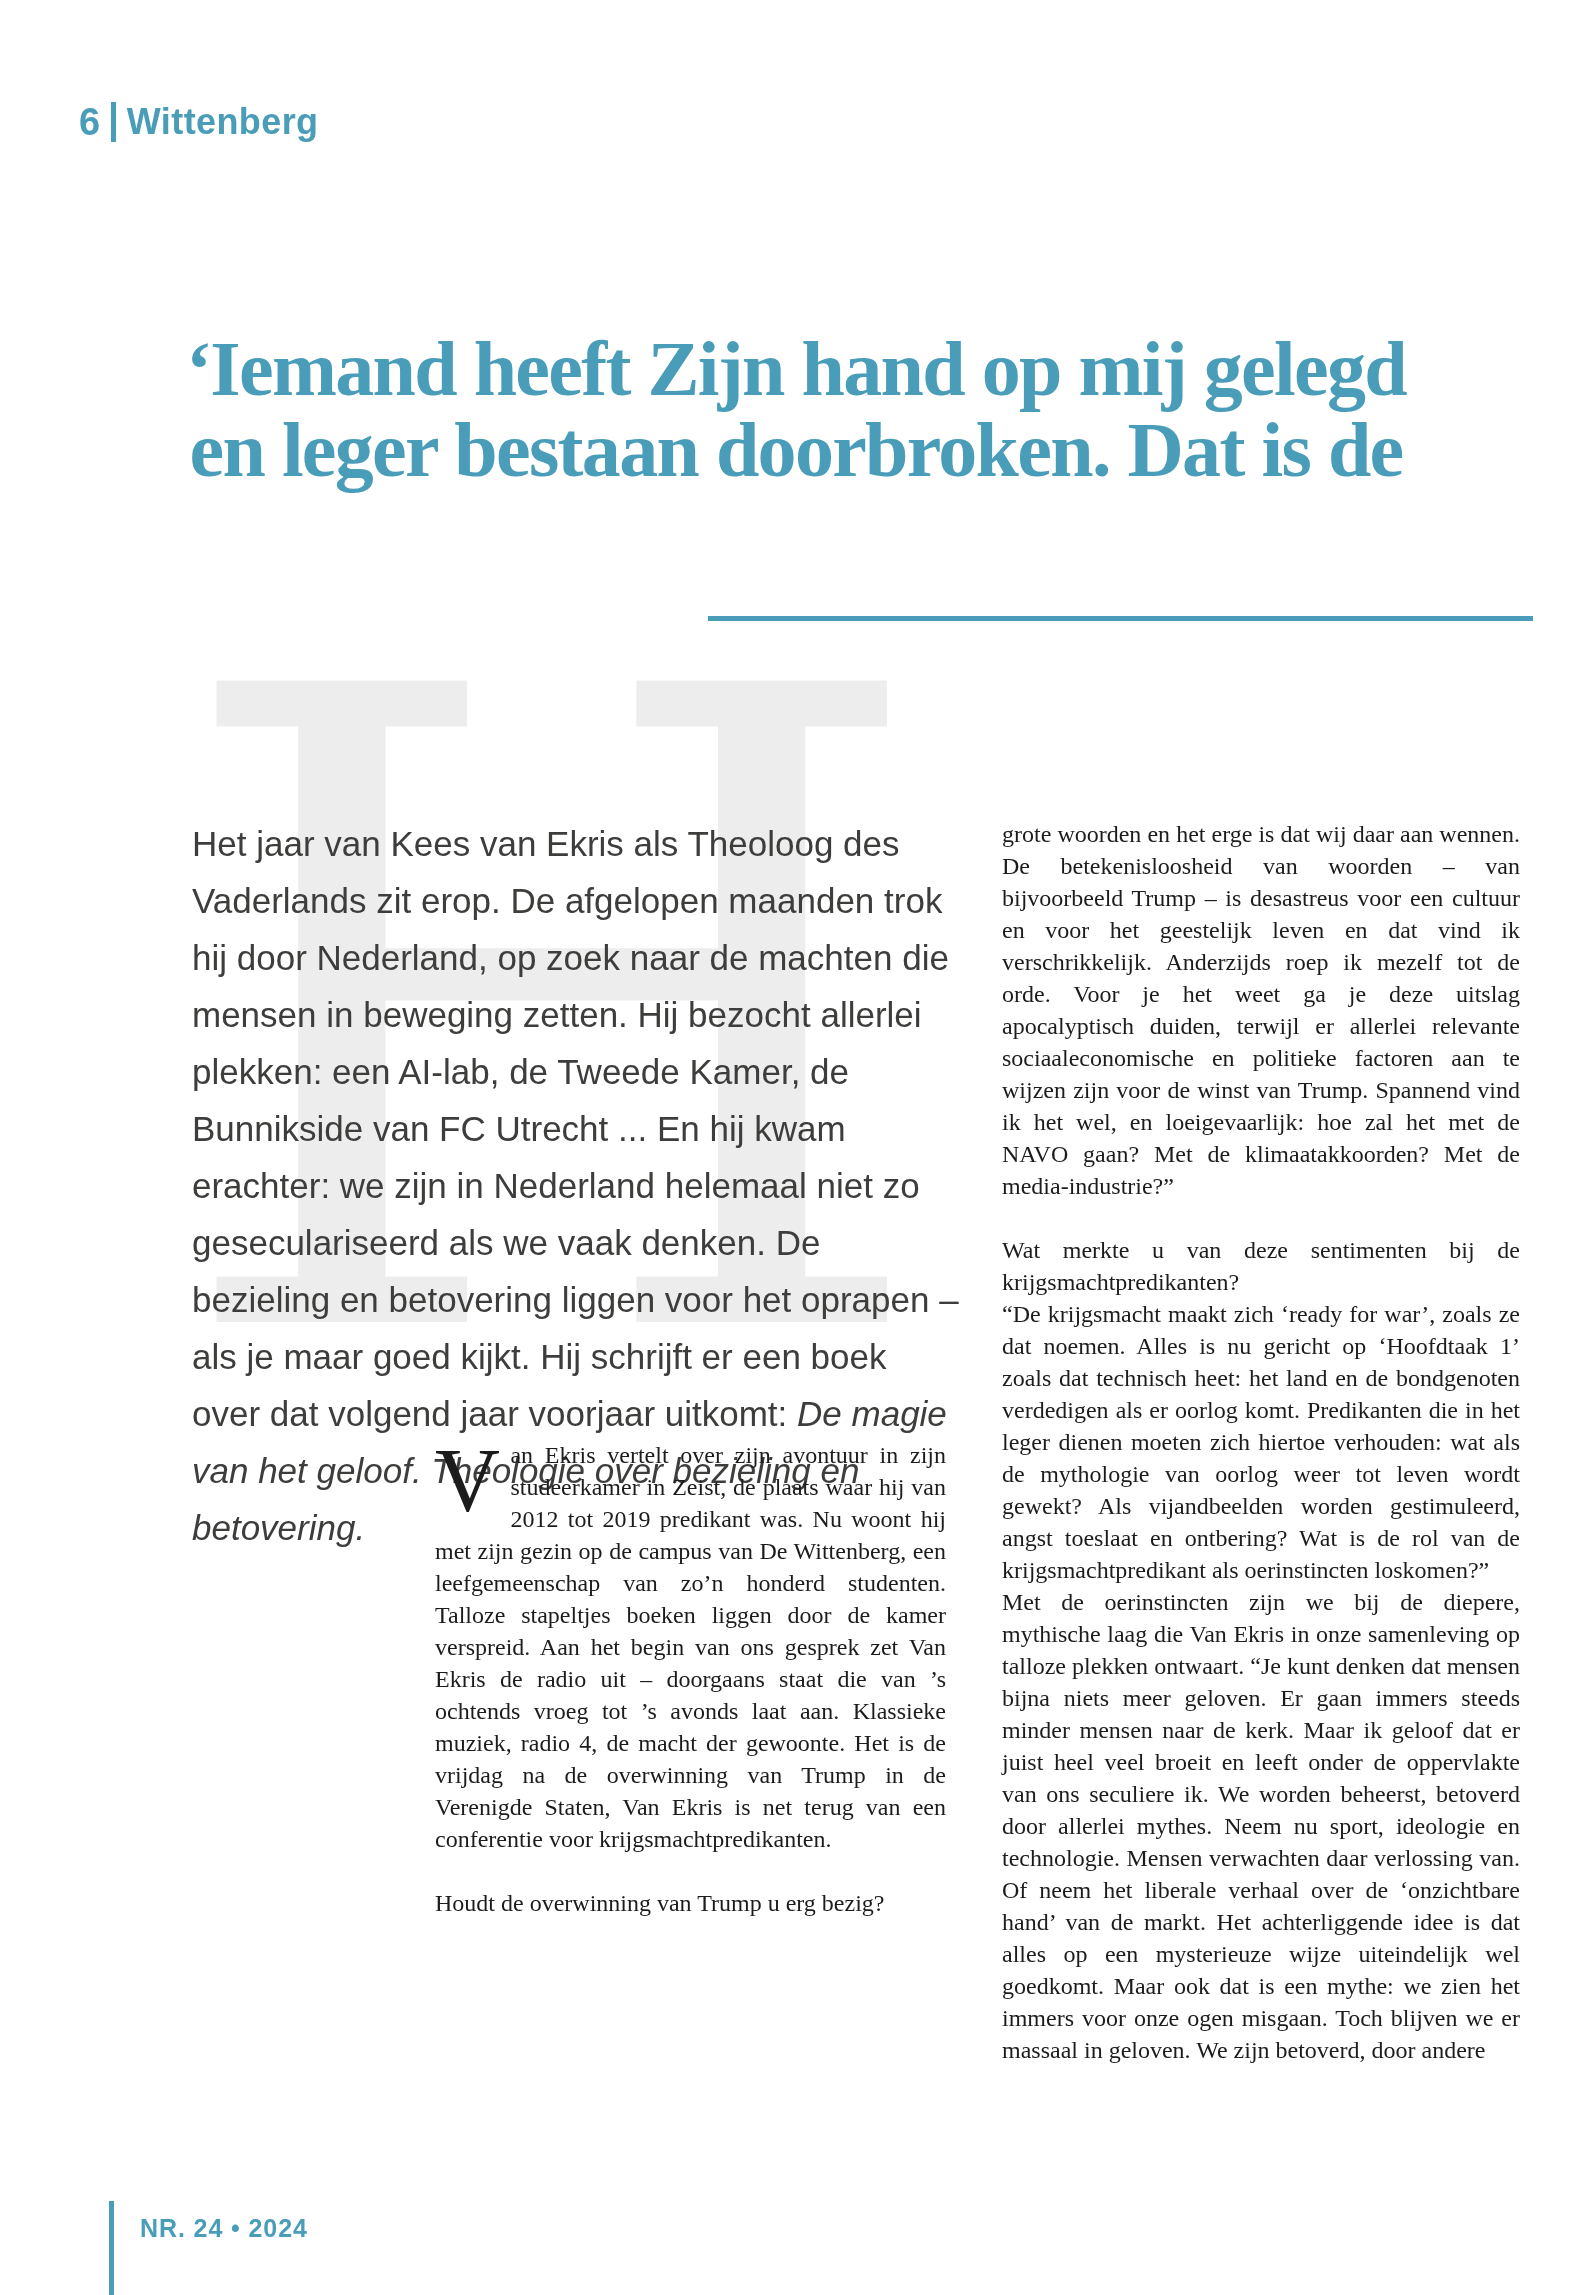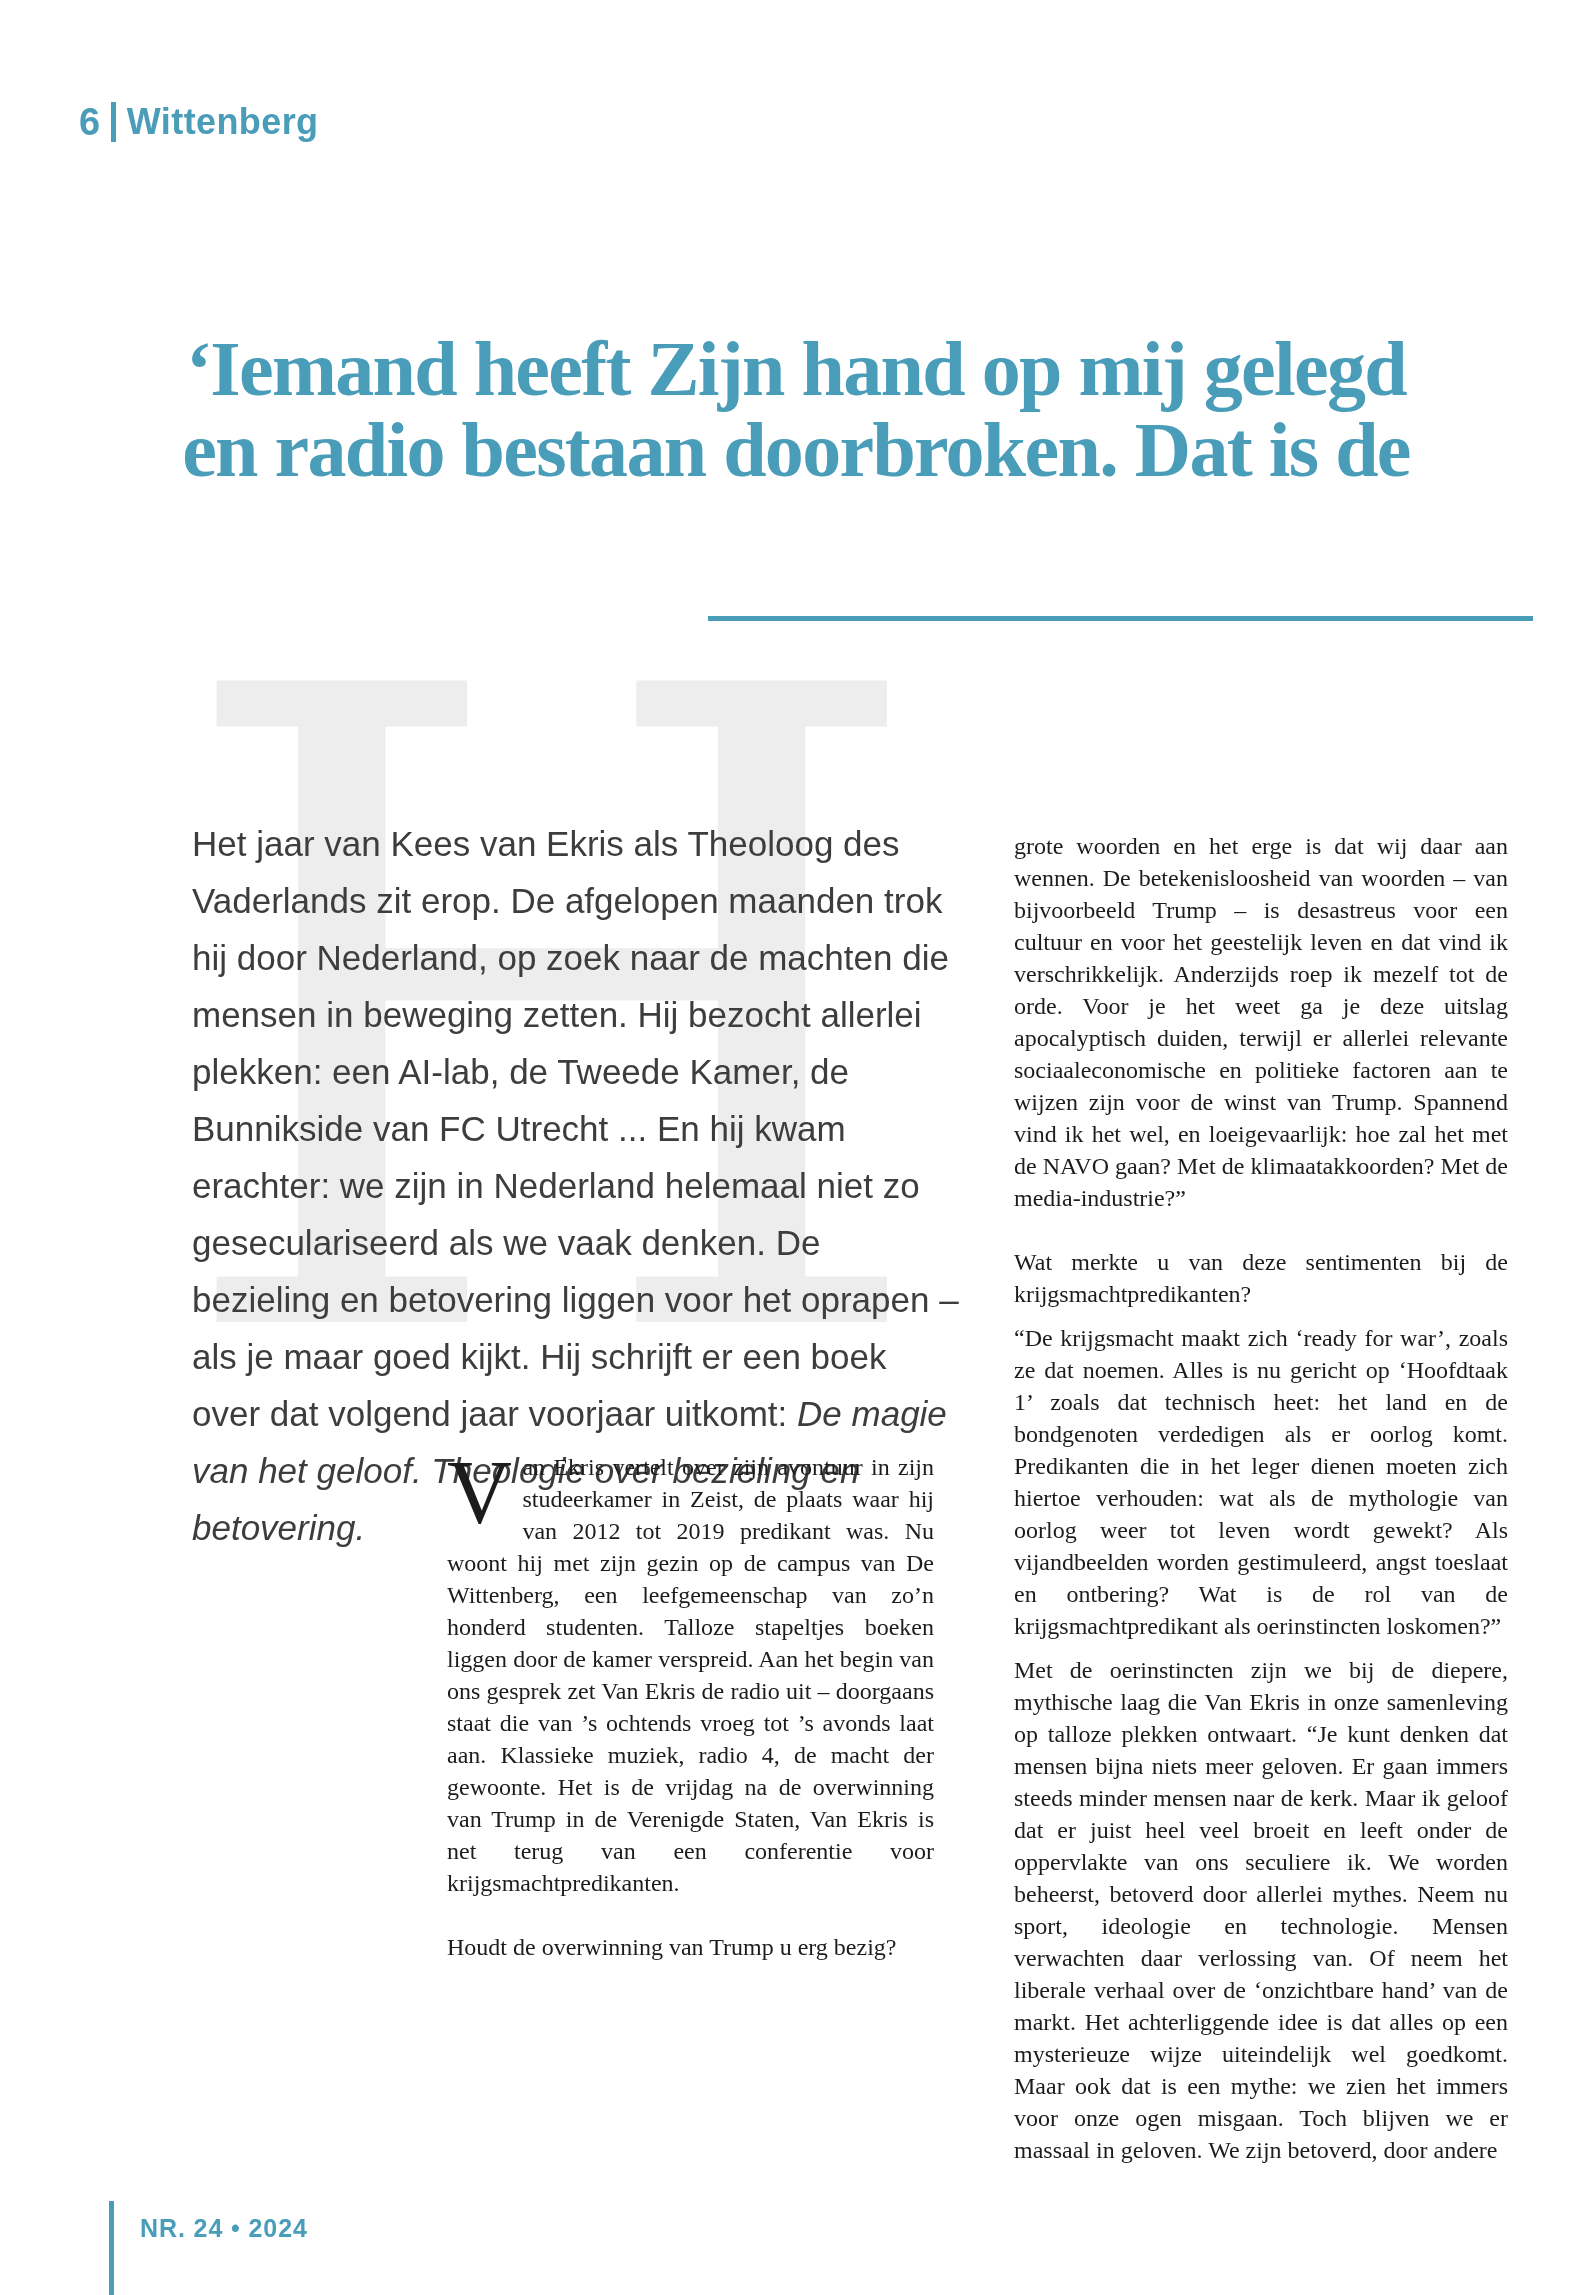--- a/index.html
+++ b/index.html
@@ -79,21 +79,21 @@
     position:absolute;
     font-family:"Liberation Serif", serif;
     font-size:24px;
     line-height:32px;
     color:var(--body-text-color, #1c1c1c);
     text-align:justify;
     z-index:1;
   }
   .col-mid  { left:435px;  top:1439px; width:511px; }
   .col-right{ left:1002px; top:818px;  width:518px; }
-  .col p { margin:12px; }
+  .col p { margin:0; }
   .col .question { margin-top:32px; }
   .dropcap {
     float:left;
     font-size:90px;
     line-height:69px;
     padding:7px 10.4px 0 0;
     font-family:"Liberation Serif", serif;
   }
 
   
@@ -121,21 +121,21 @@
 <div class="page">
 
   <header class="kicker">
     <span class="page-num">6</span>
     <span class="kicker-bar"></span>
     <span class="section-title">Wittenberg</span>
   </header>
 
   <h1 class="headline">
     <span>‘Iemand heeft Zijn hand op mij gelegd</span>
-    <span>en radio bestaan doorbroken. Dat is de</span>
+    <span>en leger bestaan doorbroken. Dat is de</span>
   </h1>
 
   <div class="headline-rule"></div>
 
   <div class="bg-letter">H</div>
 
   <p class="intro"><span>Het jaar van Kees van Ekris als Theoloog des Vaderlands zit erop. De afgelopen maanden trok hij door Nederland, op zoek naar de machten die mensen in beweging zetten. Hij bezocht allerlei plekken: een AI-lab, de Tweede Kamer, de Bunnikside van FC Utrecht ... En hij kwam erachter: we zijn in Nederland helemaal niet zo geseculariseerd als we vaak denken. De bezieling en betovering liggen voor het oprapen – als je maar goed kijkt. Hij schrijft er een boek over dat volgend jaar voorjaar uitkomt: </span><em>De magie van het geloof. Theologie over bezieling en betovering.</em></p>
 
   <div class="col col-mid">
     <p class="body-p"><span class="dropcap">V</span><span>an Ekris vertelt over zijn avontuur in zijn studeerkamer in Zeist, de plaats waar hij van 2012 tot 2019 predikant was. Nu woont hij met zijn gezin op de campus van De Wittenberg, een leefgemeenschap van zo’n honderd studenten. Talloze stapeltjes boeken liggen door de kamer verspreid. Aan het begin van ons gesprek zet Van Ekris de radio uit – doorgaans staat die van ’s ochtends vroeg tot ’s avonds laat aan. Klassieke muziek, radio 4, de macht der gewoonte. Het is de vrijdag na de overwinning van Trump in de Verenigde Staten, Van Ekris is net terug van een conferentie voor krijgsmachtpredikanten.</span></p>

